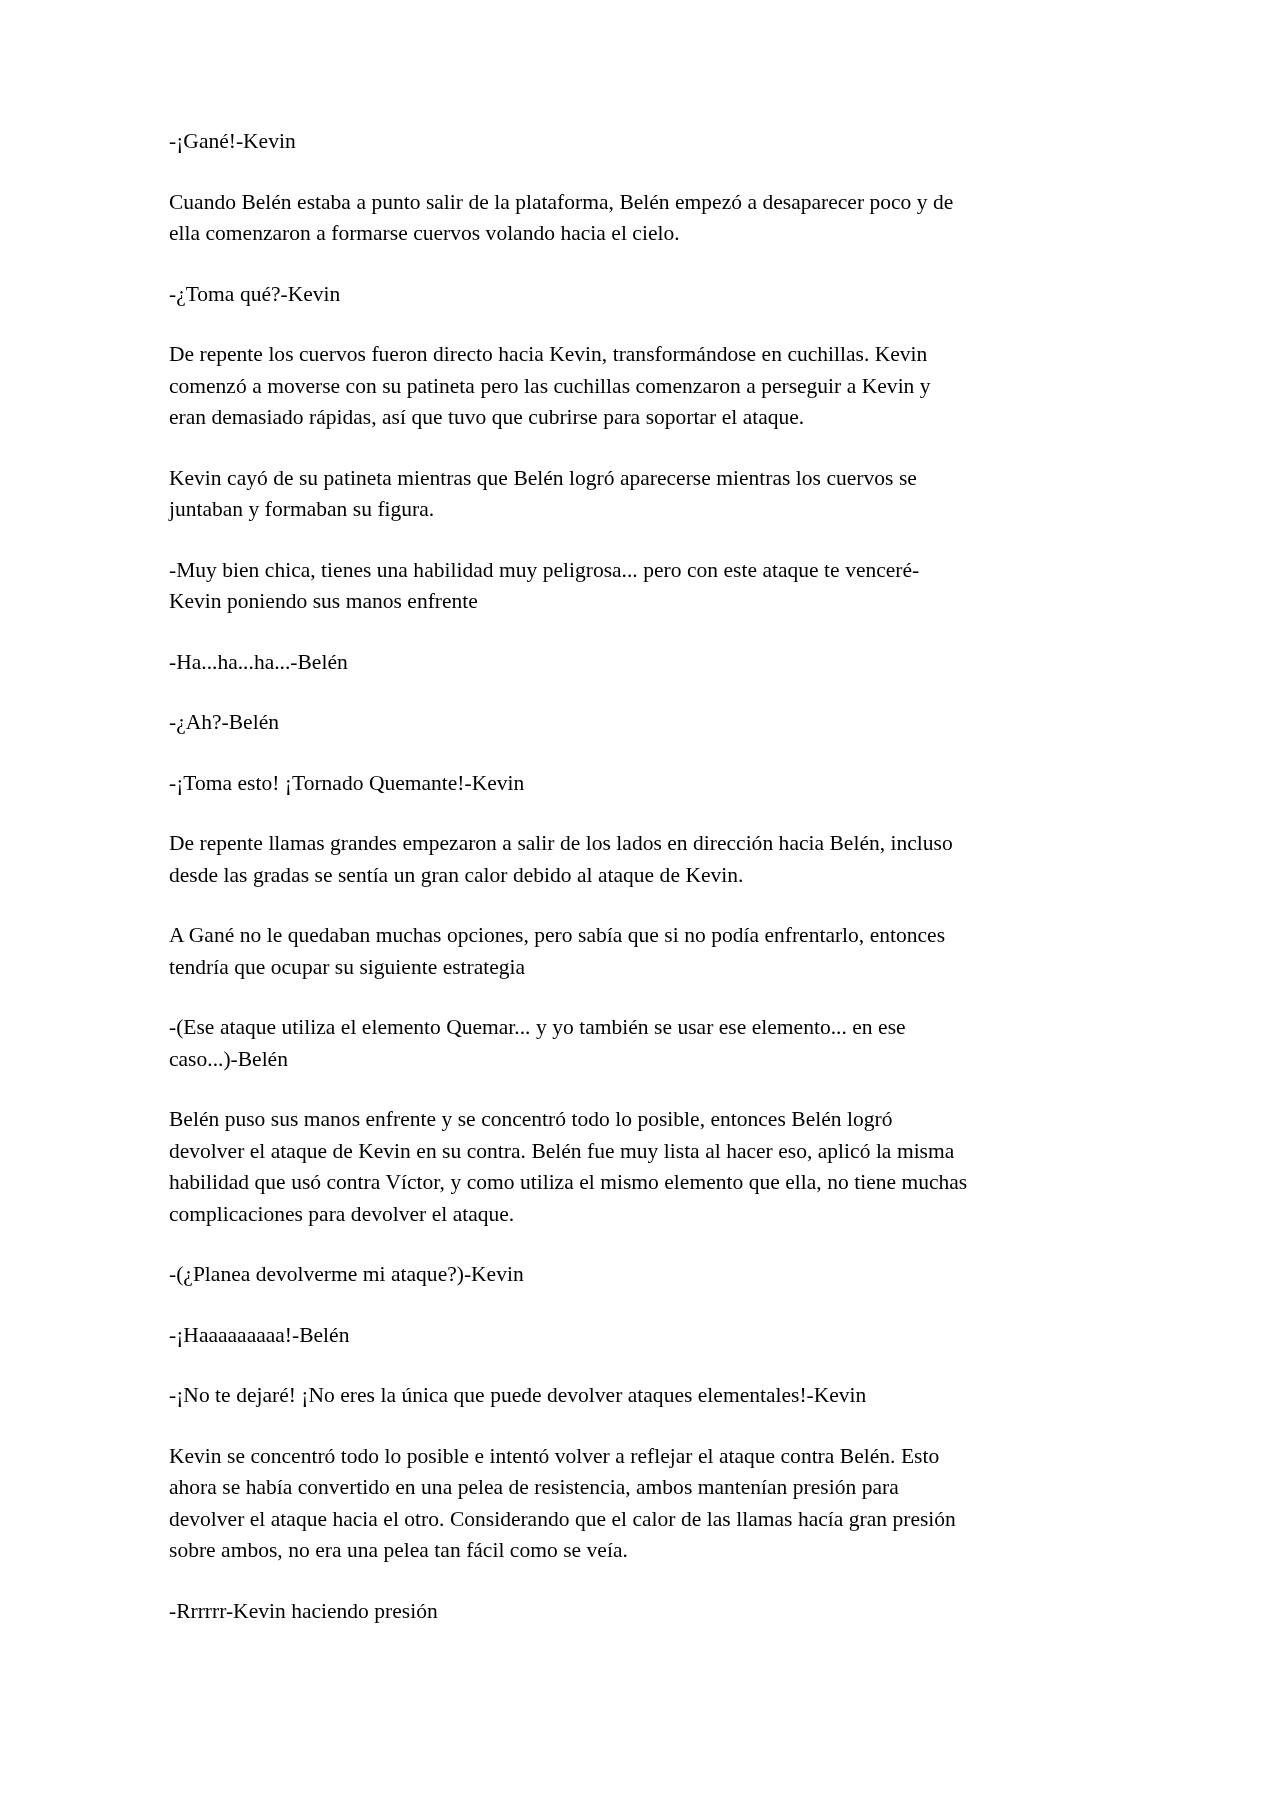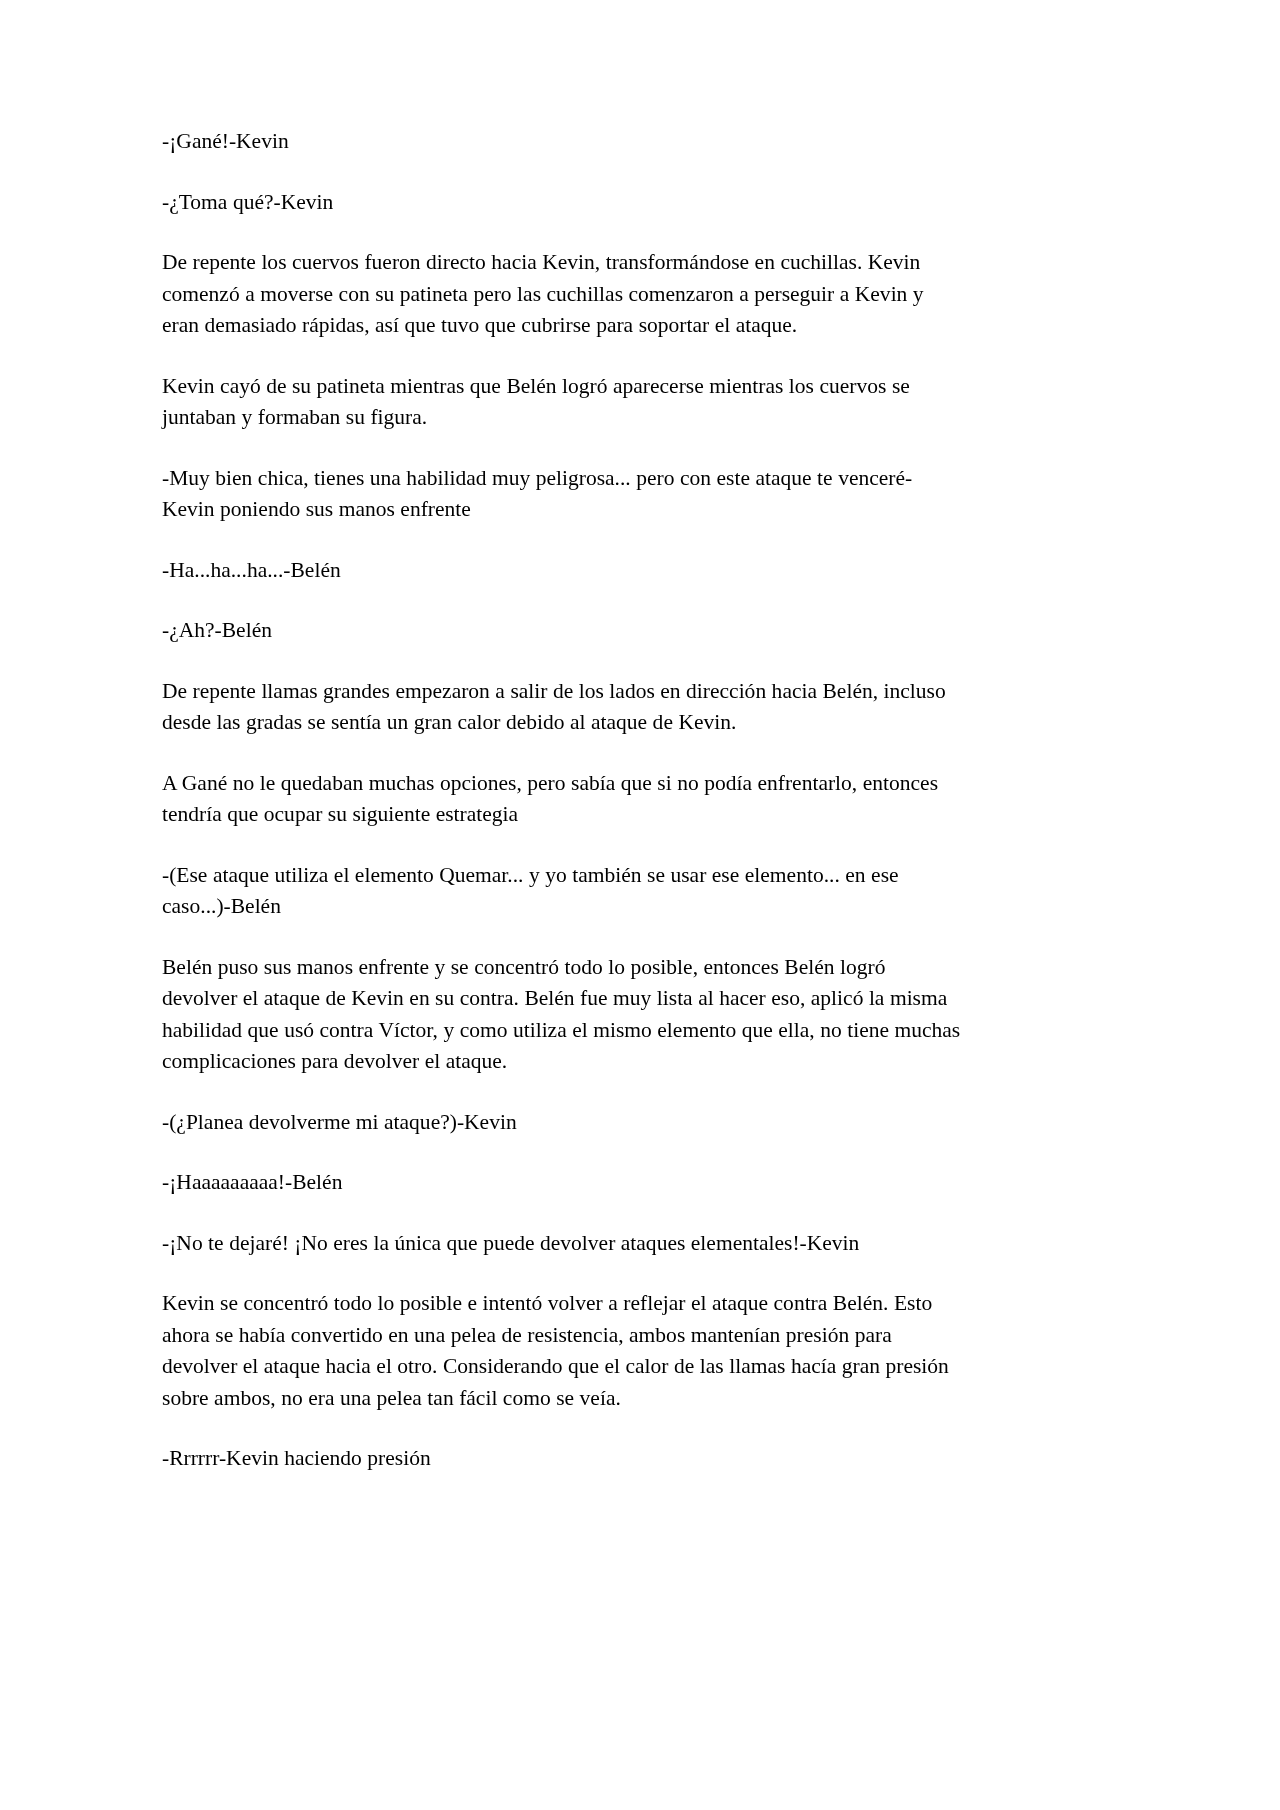--- a/index.html
+++ b/index.html
@@ -16,21 +16,21 @@
     position: relative;
     width: 1280px;
     height: 1810px;
     margin: 0 auto;
     background: #ffffff;
     box-sizing: border-box;
     overflow: hidden;
   }
   .content {
     position: absolute;
-    left: 162px;
+    left: 169px;
     top: 126px;
     width: 800px;
   }
   .para {
     font-size: 21.5px;
     line-height: 31.5px;
     margin: 0 0 29px 0;
     text-align: left;
     white-space: normal;
     word-spacing: 0.1px;
@@ -40,26 +40,28 @@
     margin-bottom: 7px;
   }
 </style>
 </head>
 <body>
 
 <div class="page">
   <div class="content">
 
     <p class="para">-¡Gané!-Kevin</p>
+    <p class="para">Cuando Belén estaba a punto salir de la plataforma, Belén empezó a desaparecer poco y de ella comenzaron a formarse cuervos volando hacia el cielo.</p>
     <p class="para">-¿Toma qué?-Kevin</p>
     <p class="para">De repente los cuervos fueron directo hacia Kevin, transformándose en cuchillas. Kevin comenzó a moverse con su patineta pero las cuchillas comenzaron a perseguir a Kevin y eran demasiado rápidas, así que tuvo que cubrirse para soportar el ataque.</p>
     <p class="para">Kevin cayó de su patineta mientras que Belén logró aparecerse mientras los cuervos se juntaban y formaban su figura.</p>
     <p class="para">-Muy bien chica, tienes una habilidad muy peligrosa... pero con este ataque te venceré-Kevin poniendo sus manos enfrente</p>
     <p class="para">-Ha...ha...ha...-Belén</p>
     <p class="para">-¿Ah?-Belén</p>
+    <p class="para">-¡Toma esto! ¡Tornado Quemante!-Kevin</p>
     <p class="para">De repente llamas grandes empezaron a salir de los lados en dirección hacia Belén, incluso desde las gradas se sentía un gran calor debido al ataque de Kevin.</p>
     <p class="para">A Gané no le quedaban muchas opciones, pero sabía que si no podía enfrentarlo, entonces tendría que ocupar su siguiente estrategia</p>
     <p class="para">-(Ese ataque utiliza el elemento Quemar... y yo también se usar ese elemento... en ese caso...)-Belén</p>
     <p class="para">Belén puso sus manos enfrente y se concentró todo lo posible, entonces Belén logró devolver el ataque de Kevin en su contra. Belén fue muy lista al hacer eso, aplicó la misma habilidad que usó contra Víctor, y como utiliza el mismo elemento que ella, no tiene muchas complicaciones para devolver el ataque.</p>
     <p class="para">-(¿Planea devolverme mi ataque?)-Kevin</p>
     <p class="para">-¡Haaaaaaaaa!-Belén</p>
     <p class="para">-¡No te dejaré! ¡No eres la única que puede devolver ataques elementales!-Kevin</p>
     <p class="para">Kevin se concentró todo lo posible e intentó volver a reflejar el ataque contra Belén. Esto ahora se había convertido en una pelea de resistencia, ambos mantenían presión para devolver el ataque hacia el otro. Considerando que el calor de las llamas hacía gran presión sobre ambos, no era una pelea tan fácil como se veía.</p>
     <p class="para">-Rrrrrr-Kevin haciendo presión</p>
 

